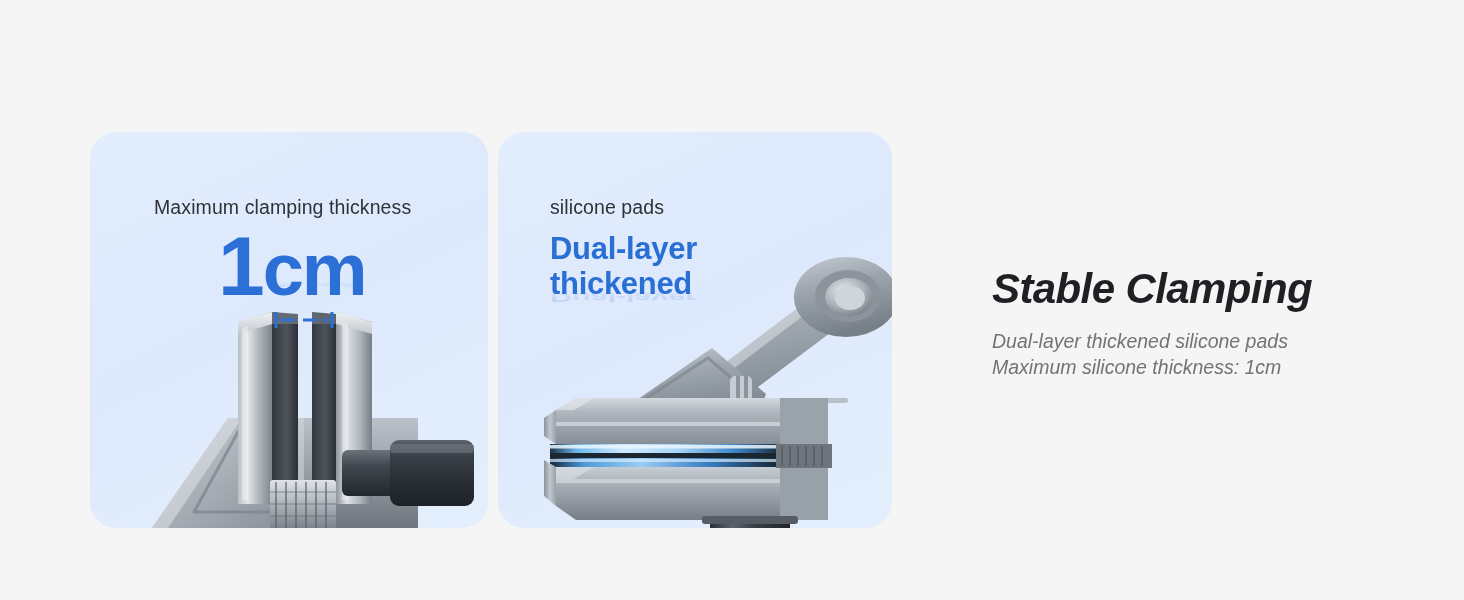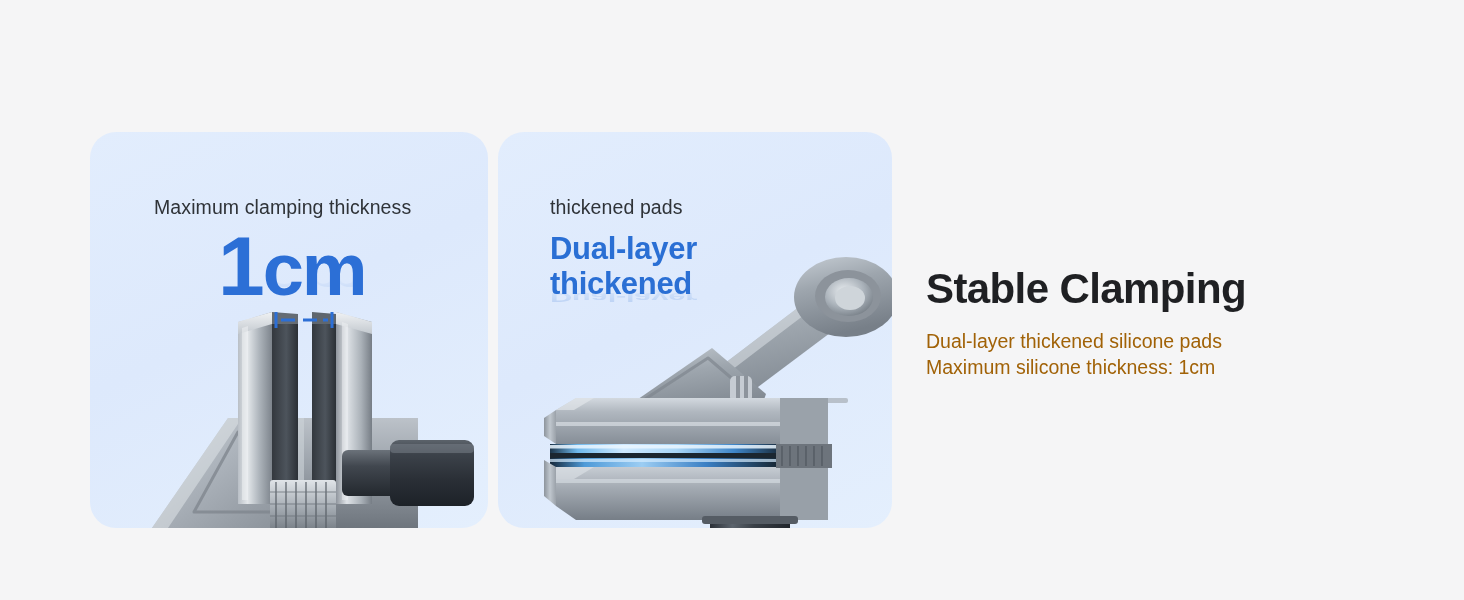--- a/index.html
+++ b/index.html
@@ -99,36 +99,37 @@
     transform-origin: top left;
     opacity: .22;
     -webkit-mask-image: linear-gradient(to bottom, rgba(0,0,0,.9), rgba(0,0,0,0) 65%);
     mask-image: linear-gradient(to bottom, rgba(0,0,0,.9), rgba(0,0,0,0) 65%);
     filter: blur(.6px);
   }
 
   
   #info {
     position: absolute;
-    left: 926px;
+    left: 992px;
     top: 265px;
     width: 420px;
+    font-style: italic;
   }
   #info-title {
     font-size: 42px;
     font-weight: 700;
     color: #1f2023;
     letter-spacing: -.6px;
     line-height: 1.12;
     white-space: nowrap;
   }
   #info-lines {
     margin-top: 16px;
     font-size: 19.5px;
-    color: #a16207;
+    color: #737373;
     line-height: 1.35;
   }
   #info-lines div { white-space: nowrap; }
 
   svg { display: block; }
 </style>
 </head>
 <body>
 
 <div id="stage">
@@ -252,21 +253,21 @@
         <line x1="242" y1="180" x2="242" y2="196"></line>
         <line x1="191" y1="188" x2="205" y2="188"></line>
         <line x1="213" y1="188" x2="227" y2="188"></line>
         <line x1="233" y1="188" x2="238" y2="188"></line>
       </g>
     </svg>
   </div>
 
   <div class="panel" id="panel-2">
 
-    <div class="panel-caption" id="caption-2">thickened pads</div>
+    <div class="panel-caption" id="caption-2">silicone pads</div>
 
     <div class="reflect-dual">
       <div>Dual-layer</div>
       <div>thickened</div>
     </div>
 
     <div class="callout-dual">
       <div>Dual-layer</div>
       <div>thickened</div>
     </div>

